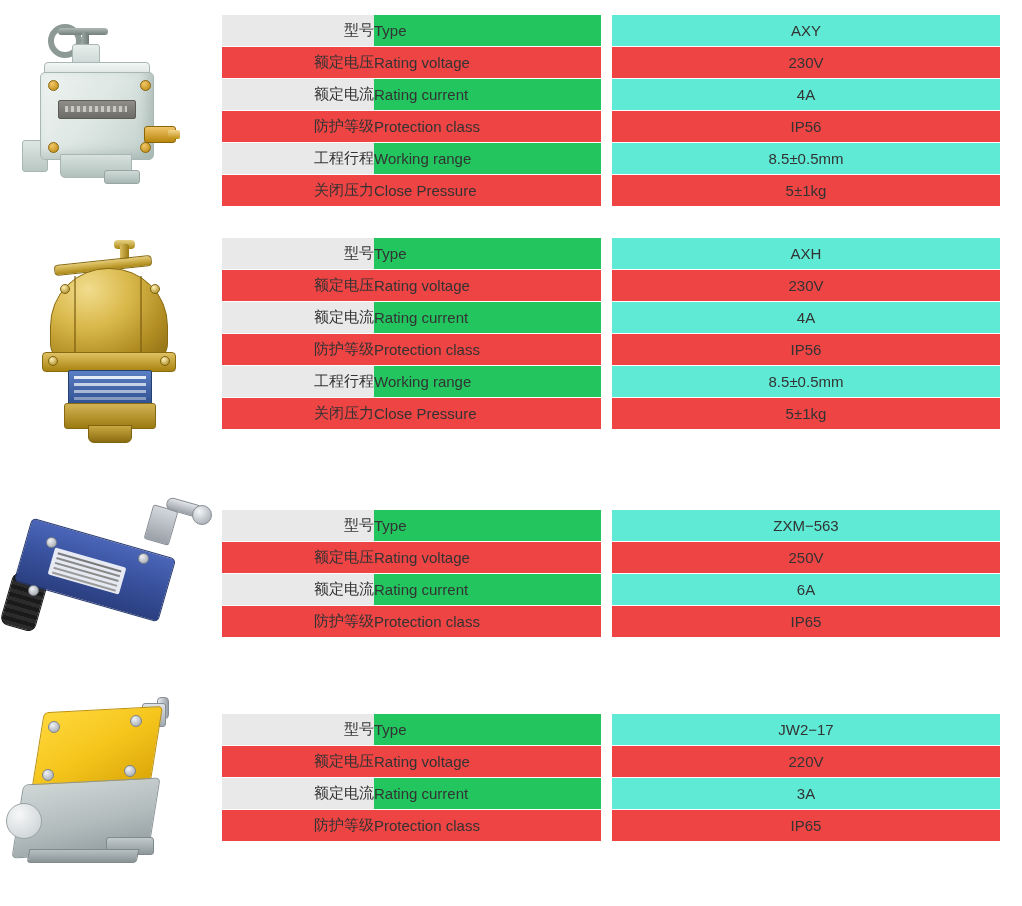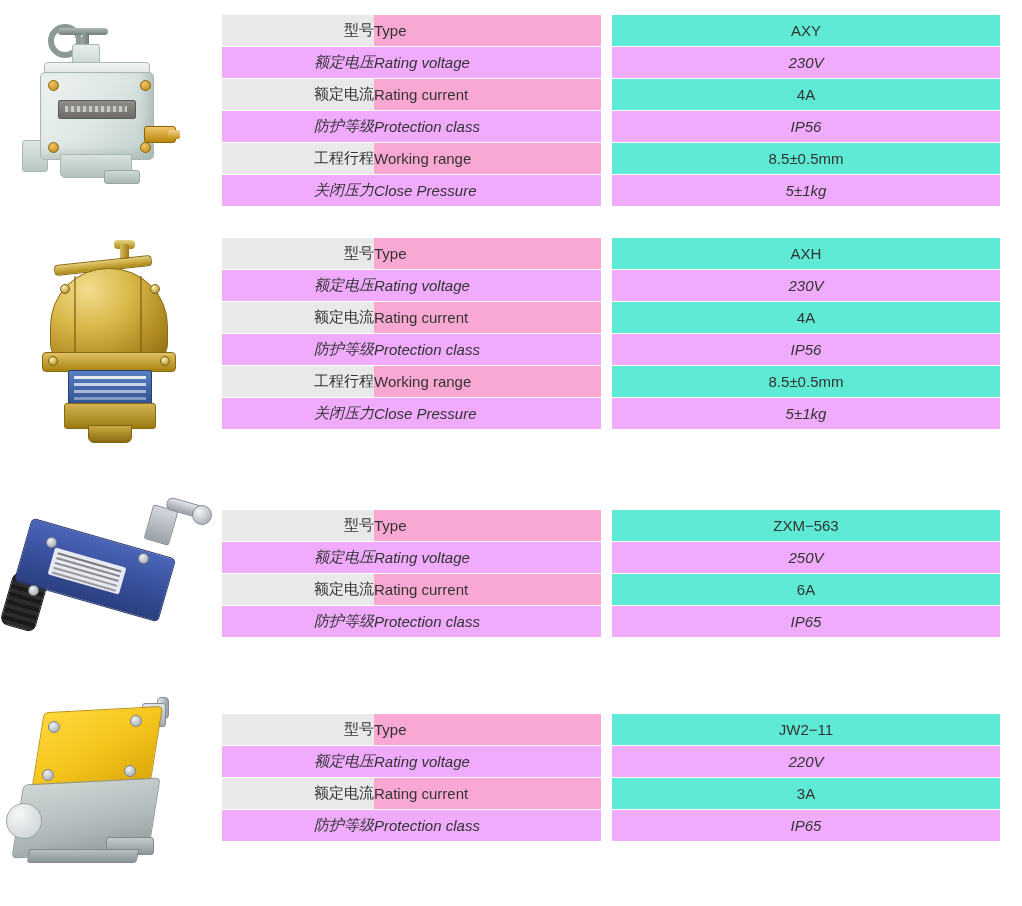--- a/index.html
+++ b/index.html
@@ -69,37 +69,36 @@
     text-align: right;
     padding-right: 14px;
     background: #e9e9e9;
     font-family: "DejaVu Sans", sans-serif;
     font-size: 15px;
   }
   td.label-en {
     width: 227px;
     text-align: left;
     padding-left: 0;
-    background: #f9a8d4;
+    background: #22c55e;
     font-size: 15px;
   }
   td.spacer {
     width: 11px;
     background: #ffffff;
   }
   td.value {
     background: #5eead4;
     text-align: center;
     font-size: 15px;
   }
   tr.alt td.label-cn,
   tr.alt td.label-en,
   tr.alt td.value {
-    background: #f0abfc;
-    font-style: italic;
+    background: #ef4444;
   }
 
   
   .art {
     position: absolute;
   }
 
   
   .p1 { left: 18px; top: 14px; width: 190px; height: 190px; }
   .p1 .body {
@@ -538,21 +537,21 @@
         <div class="foot"></div>
       </div>
     </div>
     <div class="spec-cell">
       <table class="spec">
         <tbody>
           <tr>
             <td class="label-cn">型号</td>
             <td class="label-en">Type</td>
             <td class="spacer"></td>
-            <td class="value">JW2−11</td>
+            <td class="value">JW2−17</td>
           </tr>
           <tr class="alt">
             <td class="label-cn">额定电压</td>
             <td class="label-en">Rating voltage</td>
             <td class="spacer"></td>
             <td class="value">220V</td>
           </tr>
           <tr>
             <td class="label-cn">额定电流</td>
             <td class="label-en">Rating current</td>

